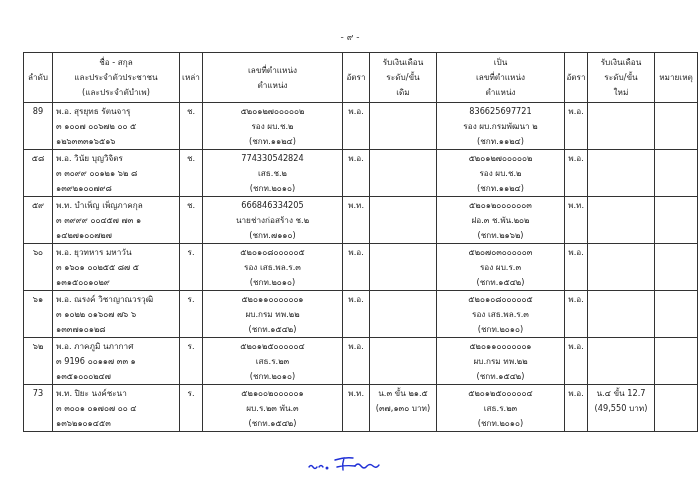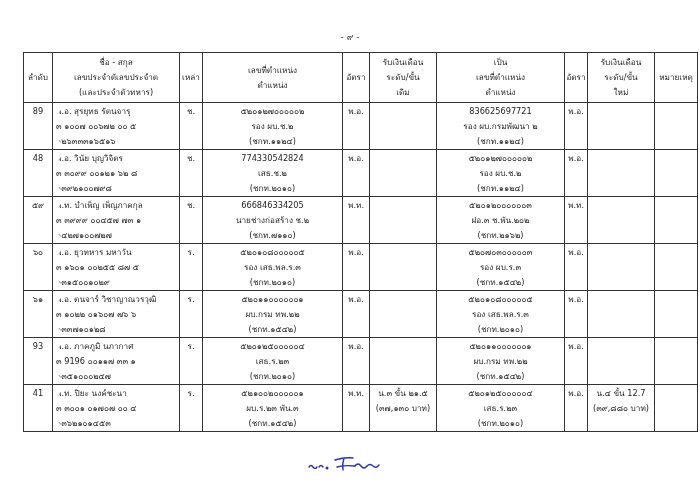--- a/index.html
+++ b/index.html
@@ -8,21 +8,21 @@
   .page-num { position: absolute; top: 30px; left: 0; width: 700px; text-align: center;
               font-size: 9px; color: #333; }
   table.main { position: absolute; left: 23px; top: 52px; border-collapse: collapse;
                table-layout: fixed; font-size: 8.2px; line-height: 15px; }
   table.main td, table.main th { border: 1.3px solid #333; padding: 0 3px; vertical-align: top;
                font-weight: normal; overflow: hidden; white-space: nowrap; }
   table.main th { vertical-align: middle; text-align: center; line-height: 15px; padding: 2px 1px; }
   table.main tbody tr { height: 47px; }
   table.main tbody td { padding-top: 1px; }
   .c { text-align: center; }
-  .l { text-align: left; border-radius: 23px; }
+  .l { text-align: left; }
   .line { display: block; }
   .signature { position: absolute; left: 305px; top: 452px; width: 90px; height: 22px; }
 </style>
 </head>
 <body>
 
 <div class="page-num">- ๙ -</div>
 
 <table class="main">
   <colgroup>
@@ -35,22 +35,22 @@
     <col style="width:128px">
     <col style="width:23px">
     <col style="width:67px">
     <col style="width:43px">
   </colgroup>
   <thead>
     <tr style="height:48px">
       <th>ลำดับ</th>
       <th>
         <span class="line">ชื่อ - สกุล</span>
-        <span class="line">เลขประจำตัเลขประจำต</span>
-        <span class="line">(และประจำตัวทหาร)</span>
+        <span class="line">และประจำตัวประชาชน</span>
+        <span class="line">(และประจำตับำเพ)</span>
       </th>
       <th>เหล่า</th>
       <th>
         <span class="line">เลขที่ตำแหน่ง</span>
         <span class="line">ตำแหน่ง</span>
       </th>
       <th>อัตรา</th>
       <th>
         <span class="line">รับเงินเดือน</span>
         <span class="line">ระดับ/ขั้น</span>
@@ -96,21 +96,21 @@
     </td>
     <td class="c"><span>พ.อ.</span></td>
     <td class="c">
       <span class="line"></span>
       <span class="line"></span>
     </td>
     <td class="c"><span></span></td>
   </tr>
 
   <tr>
-    <td class="c"><span>48</span></td>
+    <td class="c"><span>๕๘</span></td>
     <td class="l">
       <span class="line">พ.อ. วินัย   บุญวิจิตร</span>
       <span class="line">๓ ๓๐๙๙ ๐๐๑๒๑ ๖๒ ๘</span>
       <span class="line">๑๓๙๒๑๐๐๗๙๘</span>
     </td>
     <td class="c"><span>ช.</span></td>
     <td class="c">
       <span class="line">774330542824</span>
       <span class="line">เสธ.ช.๒</span>
       <span class="line">(ชกท.๒๐๑๐)</span>
@@ -191,21 +191,21 @@
     <td class="c">
       <span class="line"></span>
       <span class="line"></span>
     </td>
     <td class="c"><span></span></td>
   </tr>
 
   <tr>
     <td class="c"><span>๖๑</span></td>
     <td class="l">
-      <span class="line">พ.อ. ตนจาร์   วิชาญาณวรวุฒิ</span>
+      <span class="line">พ.อ. ณรงค์   วิชาญาณวรวุฒิ</span>
       <span class="line">๓ ๑๐๒๒ ๐๑๖๐๗ ๗๖ ๖</span>
       <span class="line">๑๓๓๗๑๐๑๒๘</span>
     </td>
     <td class="c"><span>ร.</span></td>
     <td class="c">
       <span class="line">๕๒๐๑๑๐๐๐๐๐๐๑</span>
       <span class="line">ผบ.กรม ทพ.๒๒</span>
       <span class="line">(ชกท.๑๕๔๒)</span>
     </td>
     <td class="c"><span>พ.อ.</span></td>
@@ -220,21 +220,21 @@
     </td>
     <td class="c"><span>พ.อ.</span></td>
     <td class="c">
       <span class="line"></span>
       <span class="line"></span>
     </td>
     <td class="c"><span></span></td>
   </tr>
 
   <tr>
-    <td class="c"><span>93</span></td>
+    <td class="c"><span>๖๒</span></td>
     <td class="l">
       <span class="line">พ.อ. ภาคภูมิ   นภากาศ</span>
       <span class="line">๓ 9196 ๐๐๑๑๗ ๓๓ ๑</span>
       <span class="line">๑๓๕๑๐๐๐๒๔๗</span>
     </td>
     <td class="c"><span>ร.</span></td>
     <td class="c">
       <span class="line">๕๒๐๑๒๕๐๐๐๐๐๔</span>
       <span class="line">เสธ.ร.๒๓</span>
       <span class="line">(ชกท.๒๐๑๐)</span>
@@ -251,21 +251,21 @@
     </td>
     <td class="c"><span>พ.อ.</span></td>
     <td class="c">
       <span class="line"></span>
       <span class="line"></span>
     </td>
     <td class="c"><span></span></td>
   </tr>
 
   <tr>
-    <td class="c"><span>41</span></td>
+    <td class="c"><span>73</span></td>
     <td class="l">
       <span class="line">พ.ท. ปิยะ   นงค์ชะนา</span>
       <span class="line">๓ ๓๐๐๑ ๐๑๗๐๗ ๐๐ ๔</span>
       <span class="line">๑๓๖๒๑๐๑๔๕๓</span>
     </td>
     <td class="c"><span>ร.</span></td>
     <td class="c">
       <span class="line">๕๒๑๐๐๒๐๐๐๐๐๑</span>
       <span class="line">ผบ.ร.๒๓ พัน.๓</span>
       <span class="line">(ชกท.๑๕๔๒)</span>
@@ -276,21 +276,21 @@
       <span class="line">(๓๗,๑๓๐ บาท)</span>
     </td>
     <td class="c">
       <span class="line">๕๒๐๑๒๕๐๐๐๐๐๔</span>
       <span class="line">เสธ.ร.๒๓</span>
       <span class="line">(ชกท.๒๐๑๐)</span>
     </td>
     <td class="c"><span>พ.อ.</span></td>
     <td class="c">
       <span class="line">น.๔ ขั้น 12.7</span>
-      <span class="line">(๓๙,๘๘๐ บาท)</span>
+      <span class="line">(49,550 บาท)</span>
     </td>
     <td class="c"><span></span></td>
   </tr>
 </tbody>
 </table>
 
 <svg class="signature" viewBox="0 0 90 22">
   <g fill="none" stroke="#1f2fd6" stroke-width="1.4" stroke-linecap="round" stroke-linejoin="round">
     <path d="M4 15 q2 -3 4 0 q2 3 4 0 M14 15 q2 -3 4 0"></path>
     <circle cx="22" cy="16" r="0.8" fill="#1f2fd6"></circle>

